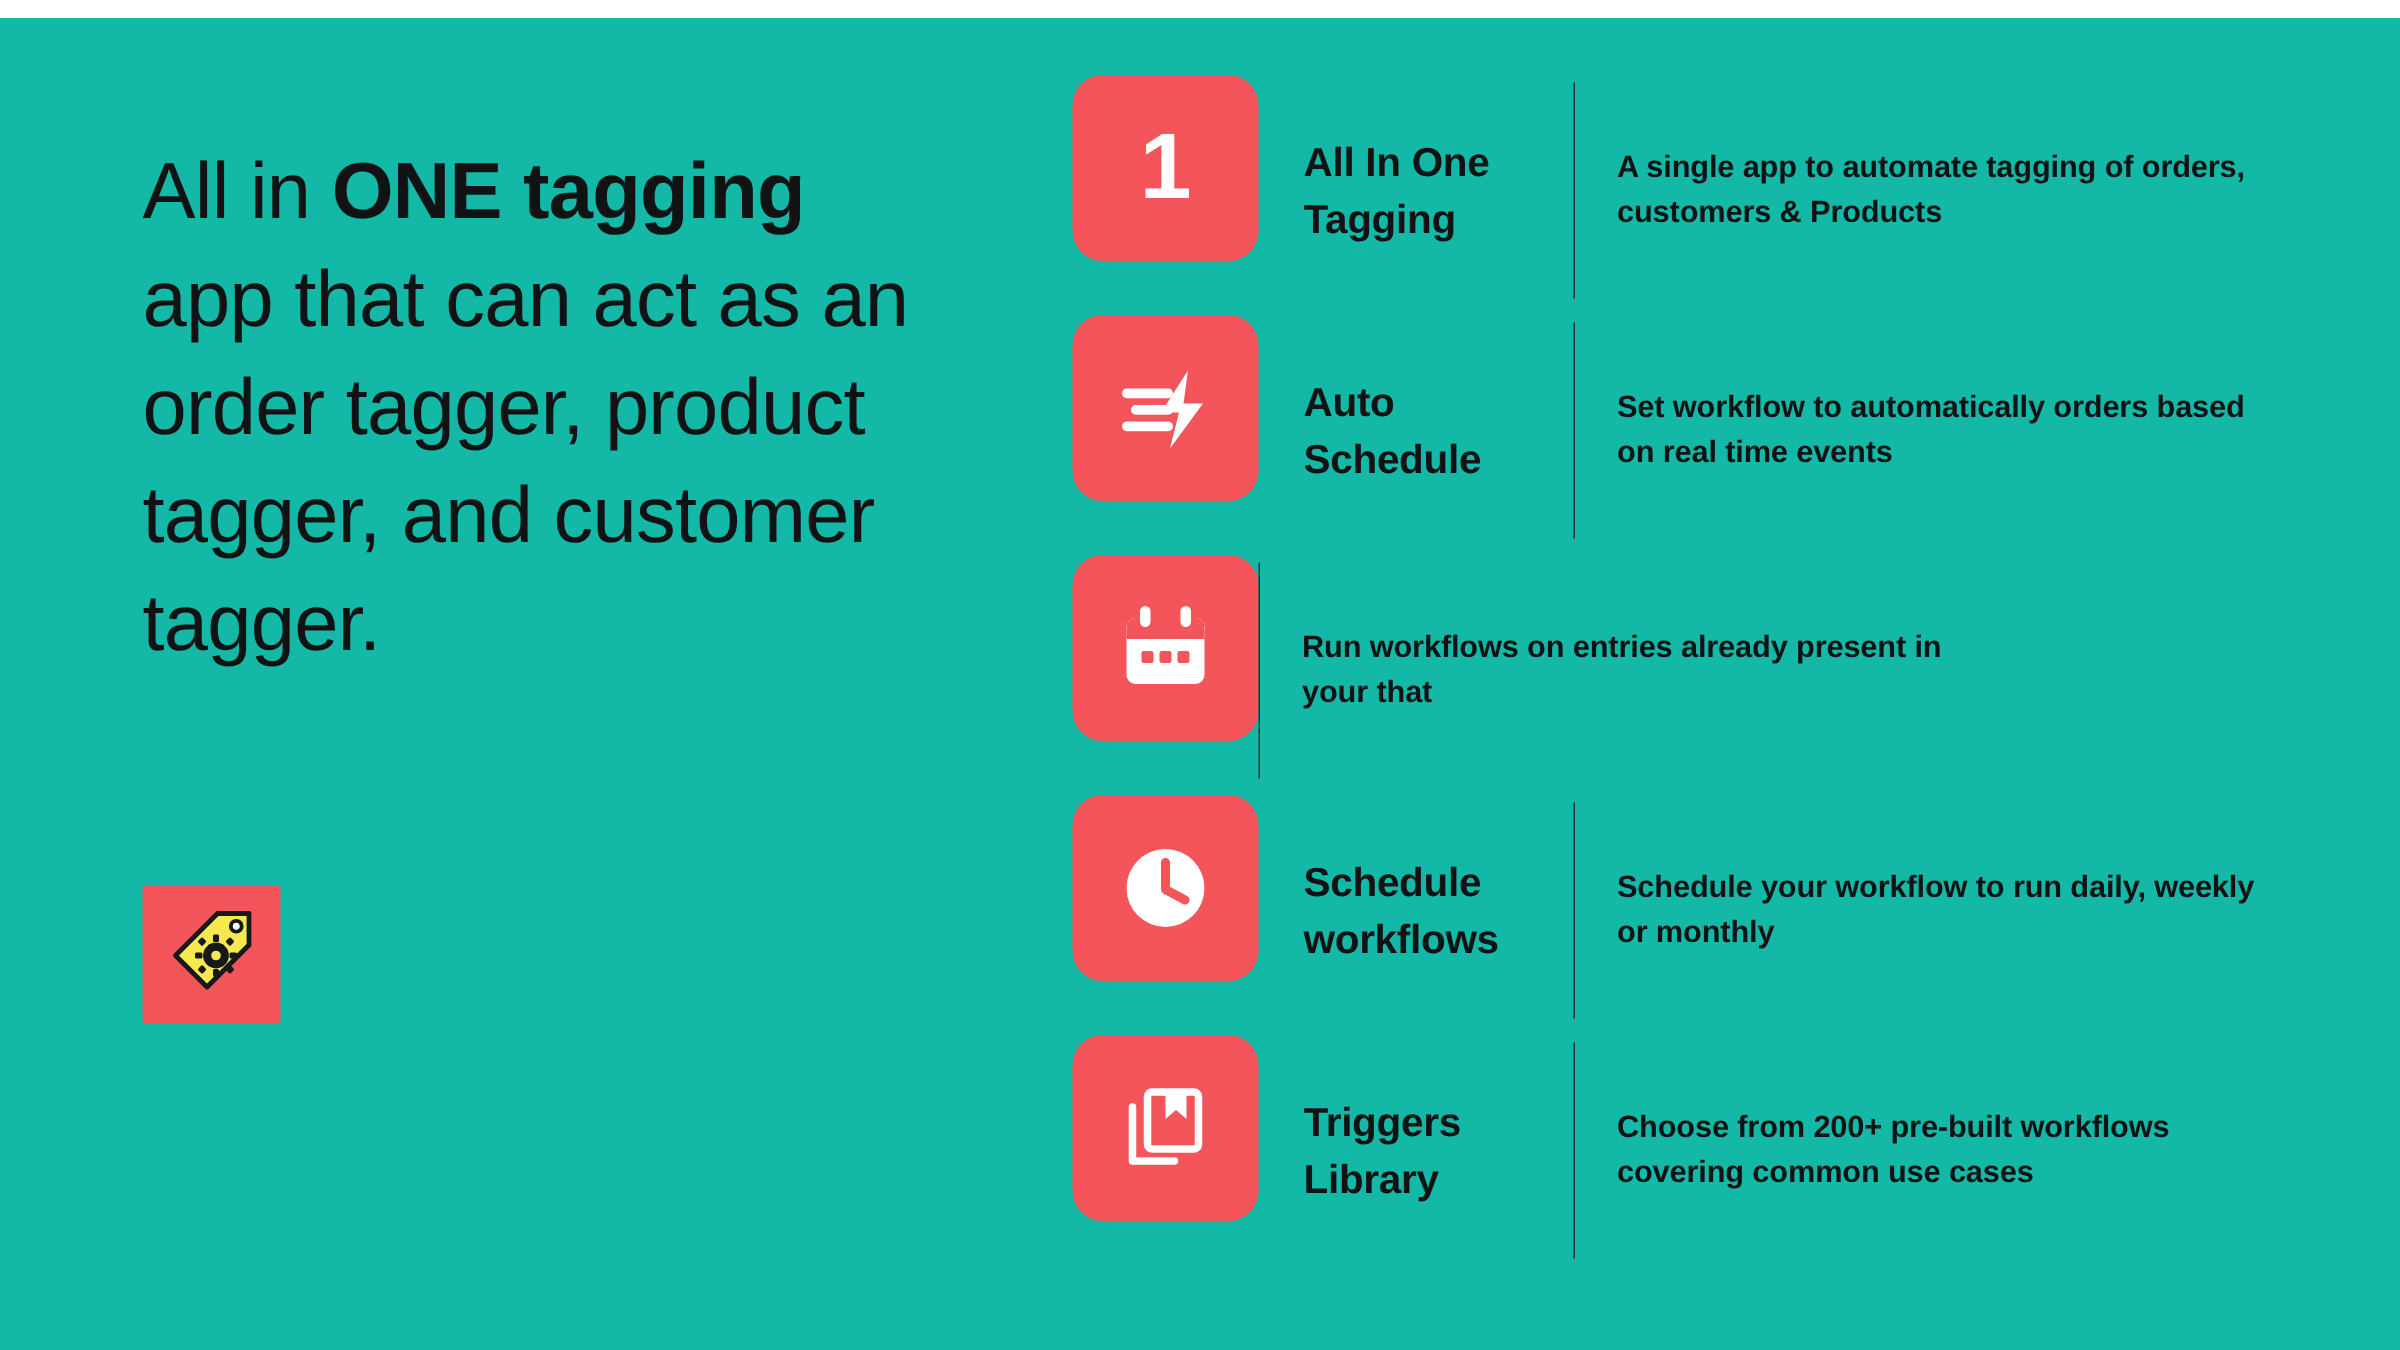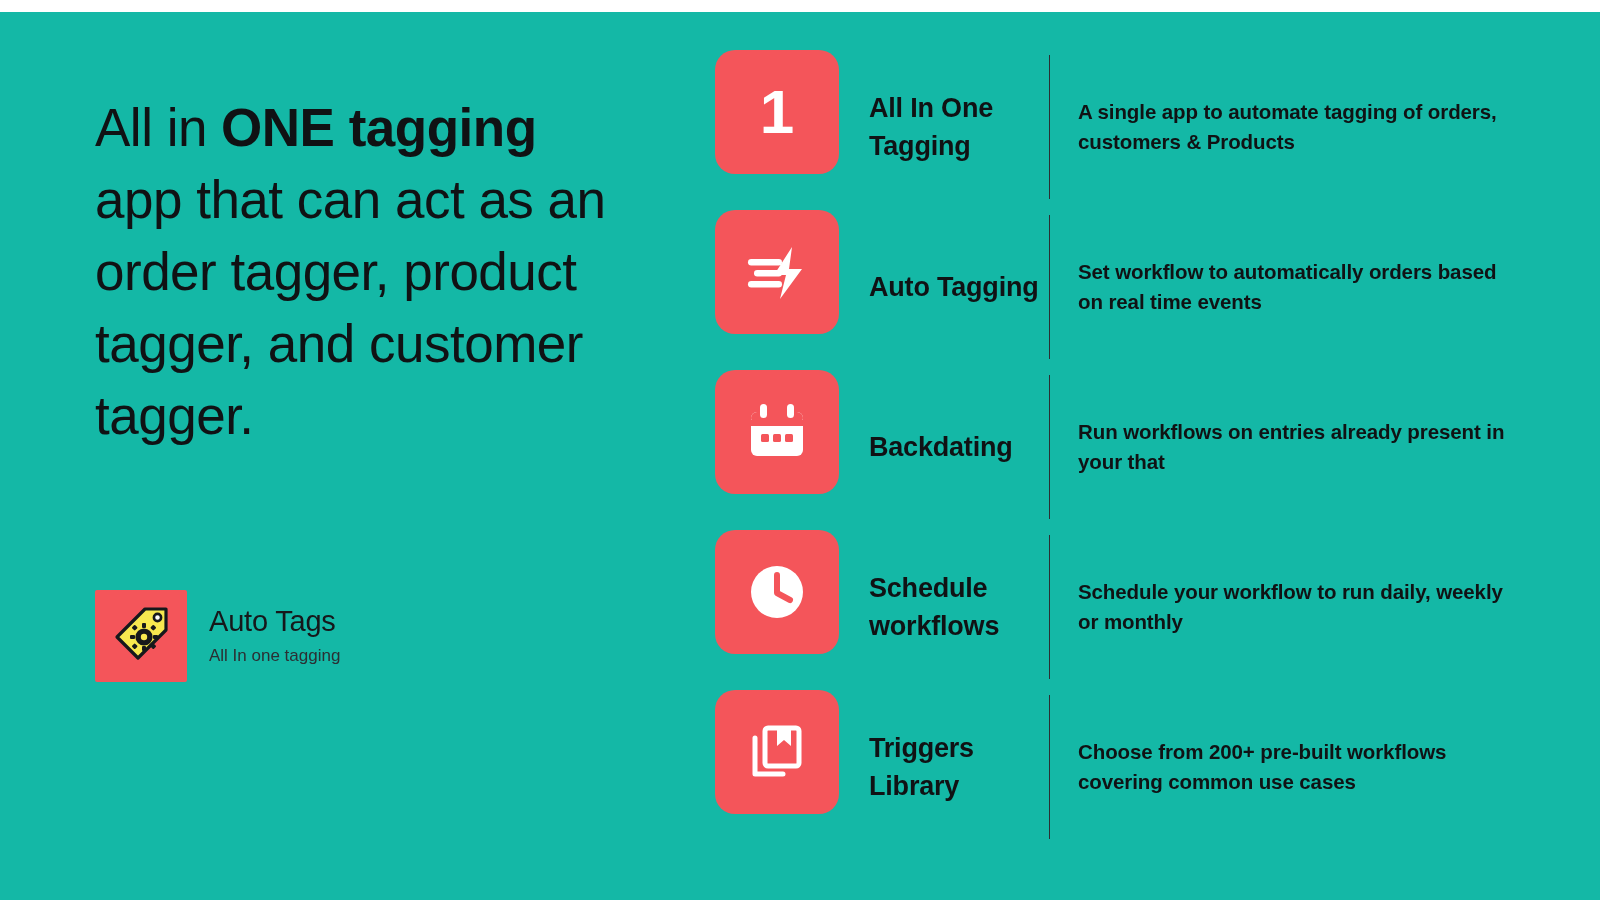--- a/index.html
+++ b/index.html
@@ -162,24 +162,20 @@
                 <rect x="9" y="-2" width="5" height="4" rx="1"></rect>
                 <rect x="-11.5" y="-11.5" width="4.4" height="4.4" rx="1" transform="rotate(45 -9.3 -9.3)"></rect>
                 <rect x="7.1" y="7.1" width="4.4" height="4.4" rx="1" transform="rotate(45 9.3 9.3)"></rect>
                 <rect x="7.1" y="-11.5" width="4.4" height="4.4" rx="1" transform="rotate(-45 9.3 -9.3)"></rect>
                 <rect x="-11.5" y="7.1" width="4.4" height="4.4" rx="1" transform="rotate(-45 -9.3 9.3)"></rect>
               </g>
             </g>
           </svg>
         </span>
       </div>
-      <div class="brand-text">
-        <div class="brand-name">Auto Tags</div>
-        <div class="brand-tag">All In one tagging</div>
-      </div>
     </div>
   </div>
 
   <div class="right">
 
     <div class="feature-row">
       <div class="feature-icon">
         <span class="num-one">1</span>
       </div>
       <div class="feature-title">All In One Tagging</div>
@@ -189,39 +185,38 @@
 
     <div class="feature-row">
       <div class="feature-icon">
         <svg width="66" height="66" viewBox="0 0 66 66" fill="#ffffff">
           <rect x="4" y="20" width="34" height="6.5" rx="3.2"></rect>
           <rect x="10" y="31" width="28" height="6.5" rx="3.2"></rect>
           <rect x="4" y="42" width="34" height="6.5" rx="3.2"></rect>
           <path d="M48 8 L30 36 L42 36 L36 60 L58 30 L45 30 Z"></path>
         </svg>
       </div>
-      <div class="feature-title">Auto Tagging</div>
+      <div class="feature-title">Auto Schedule</div>
       <div class="divider"></div>
       <div class="feature-desc">Set workflow to automatically orders based on real time events</div>
     </div>
 
     <div class="feature-row">
       <div class="feature-icon">
         <svg width="64" height="64" viewBox="0 0 64 64">
           <rect x="6" y="12" width="52" height="44" rx="6" fill="#ffffff"></rect>
           <rect x="6" y="12" width="52" height="12" rx="6" fill="#f4555a"></rect>
           <rect x="6" y="20" width="52" height="6" fill="#f4555a"></rect>
           <rect x="15" y="4" width="7" height="14" rx="3.5" fill="#ffffff"></rect>
           <rect x="42" y="4" width="7" height="14" rx="3.5" fill="#ffffff"></rect>
           <rect x="16" y="34" width="8" height="8" rx="1.5" fill="#f4555a"></rect>
           <rect x="28" y="34" width="8" height="8" rx="1.5" fill="#f4555a"></rect>
           <rect x="40" y="34" width="8" height="8" rx="1.5" fill="#f4555a"></rect>
         </svg>
       </div>
-      <div class="feature-title">Backdating</div>
       <div class="divider"></div>
       <div class="feature-desc">Run workflows on entries already present in your that</div>
     </div>
 
     <div class="feature-row">
       <div class="feature-icon">
         <svg width="64" height="64" viewBox="0 0 64 64">
           <circle cx="32" cy="32" r="26" fill="#ffffff"></circle>
           <path d="M32 15 L32 33 L45 40" stroke="#f4555a" stroke-width="6" fill="none" stroke-linecap="round" stroke-linejoin="round"></path>
         </svg>

